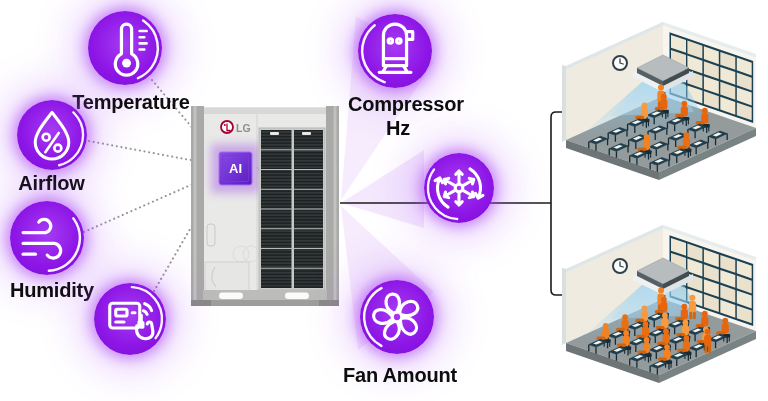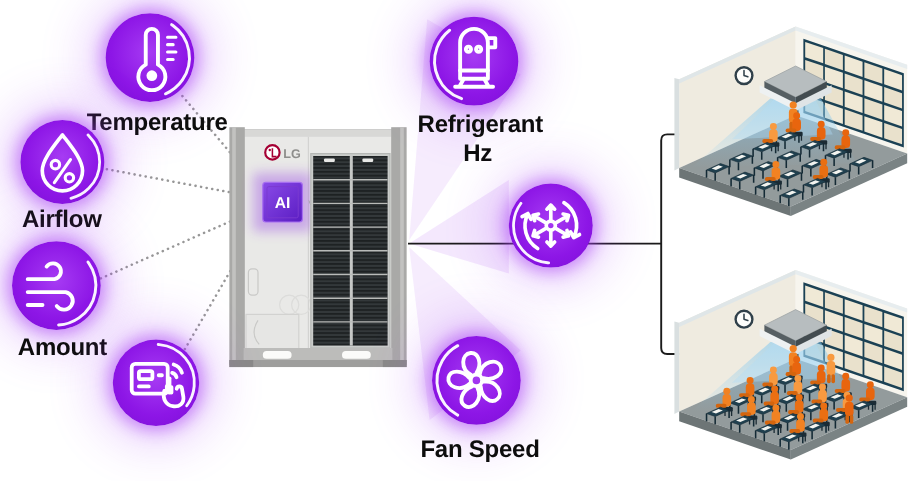--- a/index.html
+++ b/index.html
@@ -127,21 +127,21 @@
       <svg viewBox="0 0 48 48">
         <circle class="ring" cx="24" cy="24" r="21.3" pathLength="100" stroke-dasharray="34 66" transform="rotate(-35 24 24)"></circle>
         <g class="ico">
           <path d="M8.5 20.5 h14.5 a4.3 4.3 0 1 0 -4.3 -6.8"></path>
           <path d="M8.5 27.5 h20.5 a4.8 4.8 0 1 1 -4.8 7.6"></path>
           <path d="M8.5 34.5 h8"></path>
         </g>
       </svg>
     </div>
   </div>
-  <div class="nlabel" style="left:2px;top:279px;width:100px">Amount</div>
+  <div class="nlabel" style="left:2px;top:279px;width:100px">Humidity</div>
 
   <div class="node" style="left:94px;top:283px;width:72px;height:72px">
     <div class="circle">
       <svg viewBox="0 0 48 48">
         <circle class="ring" cx="24" cy="24" r="21.3" pathLength="100" stroke-dasharray="34 66" transform="rotate(-85 24 24)"></circle>
         <g class="ico" stroke-width="1.9">
           <rect x="10.5" y="13.5" width="20" height="16.5" rx="2"></rect>
           <rect x="14.5" y="17.5" width="7.5" height="4.5" rx="1"></rect>
           <path d="M25.5 19.8 h1.8 M14.5 26 h5.5"></path>
           <path d="M33.8 13.8 a7 7 0 0 1 4.6 4.6"></path>
@@ -161,21 +161,21 @@
           <path d="M16.5 33.5 V14 a7.5 7.5 0 0 1 15 0 V33.5 Z"></path>
           <circle cx="21" cy="17.5" r="1.4"></circle>
           <circle cx="26.5" cy="17.5" r="1.4"></circle>
           <path d="M31.5 11.5 h4 v5 h-4"></path>
           <path d="M16.5 29 h15"></path>
           <path d="M18.5 33.5 l-2.3 4 M29.5 33.5 l2.3 4 M13.8 37.8 h20.5"></path>
         </g>
       </svg>
     </div>
   </div>
-  <div class="nlabel" style="left:348px;top:93px;width:100px">Refrigerant Hz</div>
+  <div class="nlabel" style="left:348px;top:93px;width:100px">Compressor Hz</div>
 
   <div class="node" style="left:424px;top:153px;width:70px;height:70px">
     <div class="circle">
       <svg viewBox="0 0 48 48">
         <circle class="ring" cx="24" cy="24" r="21.3" pathLength="100" stroke-dasharray="34 66" transform="rotate(95 24 24)"></circle>
         <g class="ico" stroke-width="1.8">
           <g transform="rotate(0 24 24)">
               <path d="M24 20.5 V12.3 M21.8 14.6 L24 12.3 L26.2 14.6"></path>
             </g>
           <g transform="rotate(60 24 24)">
@@ -219,21 +219,21 @@
               <path d="M25.8 20.6 c1.4 -7.2 9.4 -8.6 11.3 -4.2 c1.7 4 -3.4 7.9 -9.3 6.4"></path>
             </g>
           <g transform="rotate(288 24 24)">
               <path d="M25.8 20.6 c1.4 -7.2 9.4 -8.6 11.3 -4.2 c1.7 4 -3.4 7.9 -9.3 6.4"></path>
             </g>
           <circle cx="24" cy="24" r="3.1"></circle>
         </g>
       </svg>
     </div>
   </div>
-  <div class="nlabel" style="left:340px;top:364px;width:120px">Fan Speed</div>
+  <div class="nlabel" style="left:340px;top:364px;width:120px">Fan Amount</div>
 
   <svg class="room" id="room-a" viewBox="0 0 206 190" style="left:560px;top:6px">
       <defs>
         <linearGradient id="air-room-a" x1="0" y1="0" x2="0" y2="1">
           <stop offset="0" stop-color="#82c8f0" stop-opacity="0.55"></stop>
           <stop offset="1" stop-color="#82c8f0" stop-opacity="0"></stop>
         </linearGradient>
       </defs>
       <g>
         <polygon points="103.0,16.0 196.0,48.0 196.0,122.0 103.0,90.0" fill="#f7f5ee"></polygon>

